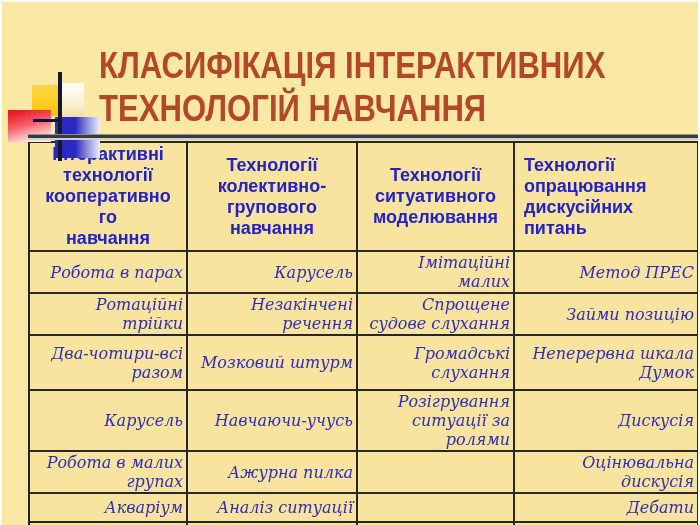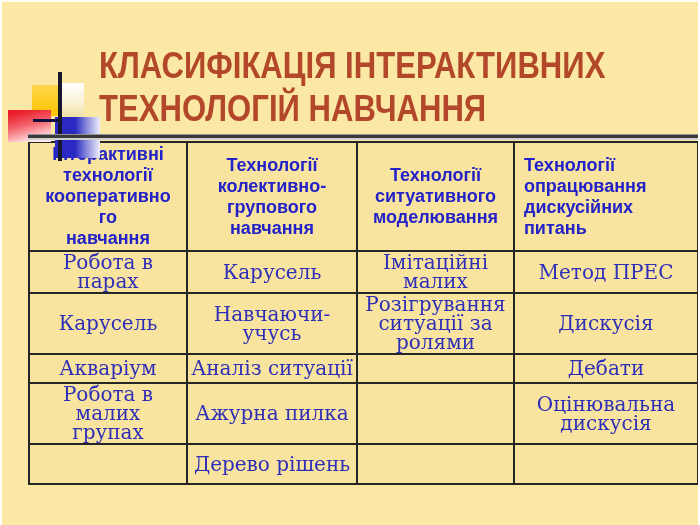--- a/index.html
+++ b/index.html
@@ -43,22 +43,23 @@
   table.grid th, table.grid td {
     border:2px solid #262626; padding:1px 3px; overflow:hidden;
     vertical-align:middle; white-space:pre-line; text-align:center;
   }
   table.grid th {
     color:#2222c8; font-weight:bold; font-size:18px; line-height:21px;
     font-family:"Liberation Sans", sans-serif;
   }
   table.grid th.left { text-align:left; padding-left:9px; }
   table.grid td {
-    color:#2e2eb8; font-size:20px; line-height:19px;
+    color:#2e2eb8; font-style:italic; font-size:16px; line-height:19px;
     font-family:"DejaVu Serif","Liberation Serif", serif;
+    text-align:right;
   }
 </style>
 </head>
 <body>
 
 <div class="title">КЛАСИФІКАЦІЯ ІНТЕРАКТИВНИХ
 ТЕХНОЛОГІЙ НАВЧАННЯ</div>
 
 <div class="decor sq-yellow"></div>
 <div class="decor sq-white"></div>
@@ -93,40 +94,54 @@
 опрацювання
 дискусійних
 питань</th>
   </tr>
   <tr style="height:35px">
     <td>Робота в парах</td>
     <td>Карусель</td>
     <td>Імітаційні малих</td>
     <td>Метод ПРЕС</td>
   </tr>
+  <tr style="height:38px">
+    <td>Ротаційні трійки</td>
+    <td>Незакінчені речення</td>
+    <td>Спрощене
+судове слухання</td>
+    <td>Займи позицію</td>
+  </tr>
+  <tr style="height:55px">
+    <td>Два-чотири-всі разом</td>
+    <td>Мозковий штурм</td>
+    <td>Громадські слухання</td>
+    <td>Неперервна шкала
+Думок</td>
+  </tr>
   <tr style="height:41px">
     <td>Карусель</td>
     <td>Навчаючи-учусь</td>
     <td>Розігрування
 ситуації за ролями</td>
     <td>Дискусія</td>
-  </tr>
-  <tr style="height:29px">
-    <td>Акваріум</td>
-    <td>Аналіз ситуації</td>
-    <td></td>
-    <td>Дебати</td>
   </tr>
   <tr style="height:42px">
     <td>Робота в малих
 групах</td>
     <td>Ажурна пилка</td>
     <td></td>
     <td>Оцінювальна
 дискусія</td>
+  </tr>
+  <tr style="height:29px">
+    <td>Акваріум</td>
+    <td>Аналіз ситуації</td>
+    <td></td>
+    <td>Дебати</td>
   </tr>
   <tr style="height:40px">
     <td></td>
     <td>Дерево рішень</td>
     <td></td>
     <td></td>
   </tr>
 </tbody>
   </table>
 

